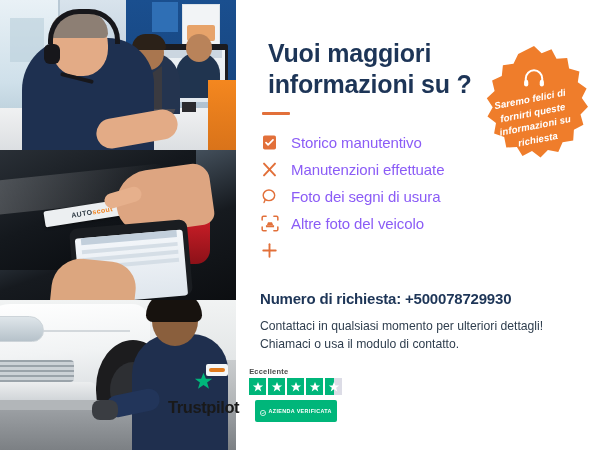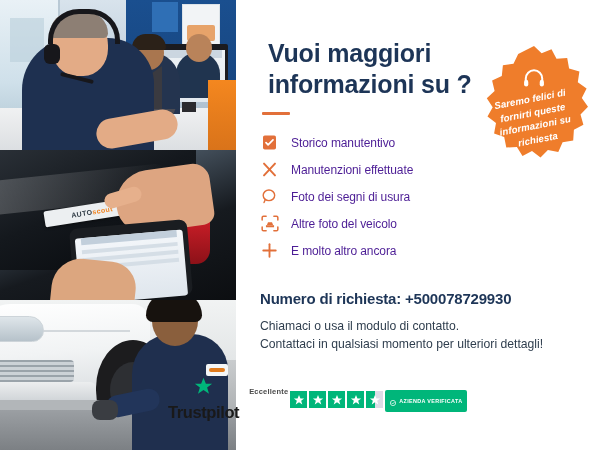--- a/index.html
+++ b/index.html
@@ -341,22 +341,22 @@
     width: 19px;
     min-width: 19px;
     height: 19px;
     display: flex;
     align-items: center;
     justify-content: center;
     color: #e2703a;
   }
   .feature-icon svg { display: block; }
   .feature-label {
-    font-size: 12px;
-    color: #4c1d95;
+    font-size: 15px;
+    color: #8b5cf6;
     letter-spacing: -0.1px;
     white-space: nowrap;
   }
 
   .phone-line {
     margin-top: 26px;
     font-size: 15px;
     font-weight: bold;
     color: #1d3557;
     letter-spacing: -0.2px;
@@ -414,21 +414,21 @@
     align-items: center;
     gap: 3px;
     flex-direction: column;
   }
   .tp-logo-text {
     font-size: 16.5px;
     font-weight: bold;
     color: #191919;
     letter-spacing: -0.4px;
   }
-  .tp-right { display: flex; flex-direction: row; align-items: center; gap: 2px; text-align: center; }
+  .tp-right { display: flex; flex-direction: column; align-items: center; gap: 2px; text-align: center; }
   .tp-rating-label {
     font-size: 7.5px;
     font-weight: bold;
     color: #4a4a4a;
     letter-spacing: .2px;
     align-self: flex-start;
   }
   .tp-stars { display: flex; gap: 2px; }
   .tp-star {
     width: 17px; height: 17px;
@@ -583,32 +583,31 @@
         <span class="feature-label">Altre foto del veicolo</span>
       </li>
 
       <li class="feature-item">
         <span class="feature-icon">
           <svg width="17" height="17" viewBox="0 0 18 18" fill="none" stroke="#e2703a" stroke-width="2" stroke-linecap="round">
             <path d="M9 2.4 V15.6"></path>
             <path d="M2.4 9 H15.6"></path>
           </svg>
         </span>
-        <span class="feature-label">E molto altro ancora</span>
       </li>
     </ul>
 
     <div class="phone-line">
       <span>Numero di richiesta:</span>
       <span class="num">+500078729930</span>
     </div>
 
     <div class="contact-text">
+      <div>Contattaci in qualsiasi momento per ulteriori dettagli!</div>
       <div>Chiamaci o usa il modulo di contatto.</div>
-      <div>Contattaci in qualsiasi momento per ulteriori dettagli!</div>
     </div>
   </div>
 
   <div class="badge-wrap">
     <svg class="badge-svg" viewBox="0 0 120 120">
       <path fill="#ef7d2b" d="M60 2
         l7.6 7.3 9.9-4.1 5 9.5 10.7-.7 1.9 10.6 10.3 3 -1.6 10.6 8.8 6.2 -4.8 9.6 6.2 8.8 -7.5 7.6 2.9 10.3 -9.5 5 -.7 10.7 -10.6 1.9 -4.3 9.8 -10.4-2.2 -7.4 7.7 -8.5-6.5 -9.5 5 -5.6-9.1 -10.6.5 -2.1-10.5 -10.1-3.4 1.9-10.5 -8.5-6.5 5.2-9.4 -5.9-9 7.8-7.3 -2.5-10.4 9.7-4.6 1.1-10.7 10.6-1.5 4.7-9.6z"></path>
     </svg>
     <span class="badge-headset">
       <svg width="23" height="21" viewBox="0 0 24 22" fill="none" stroke="#ffffff" stroke-width="2.1" stroke-linecap="round">

